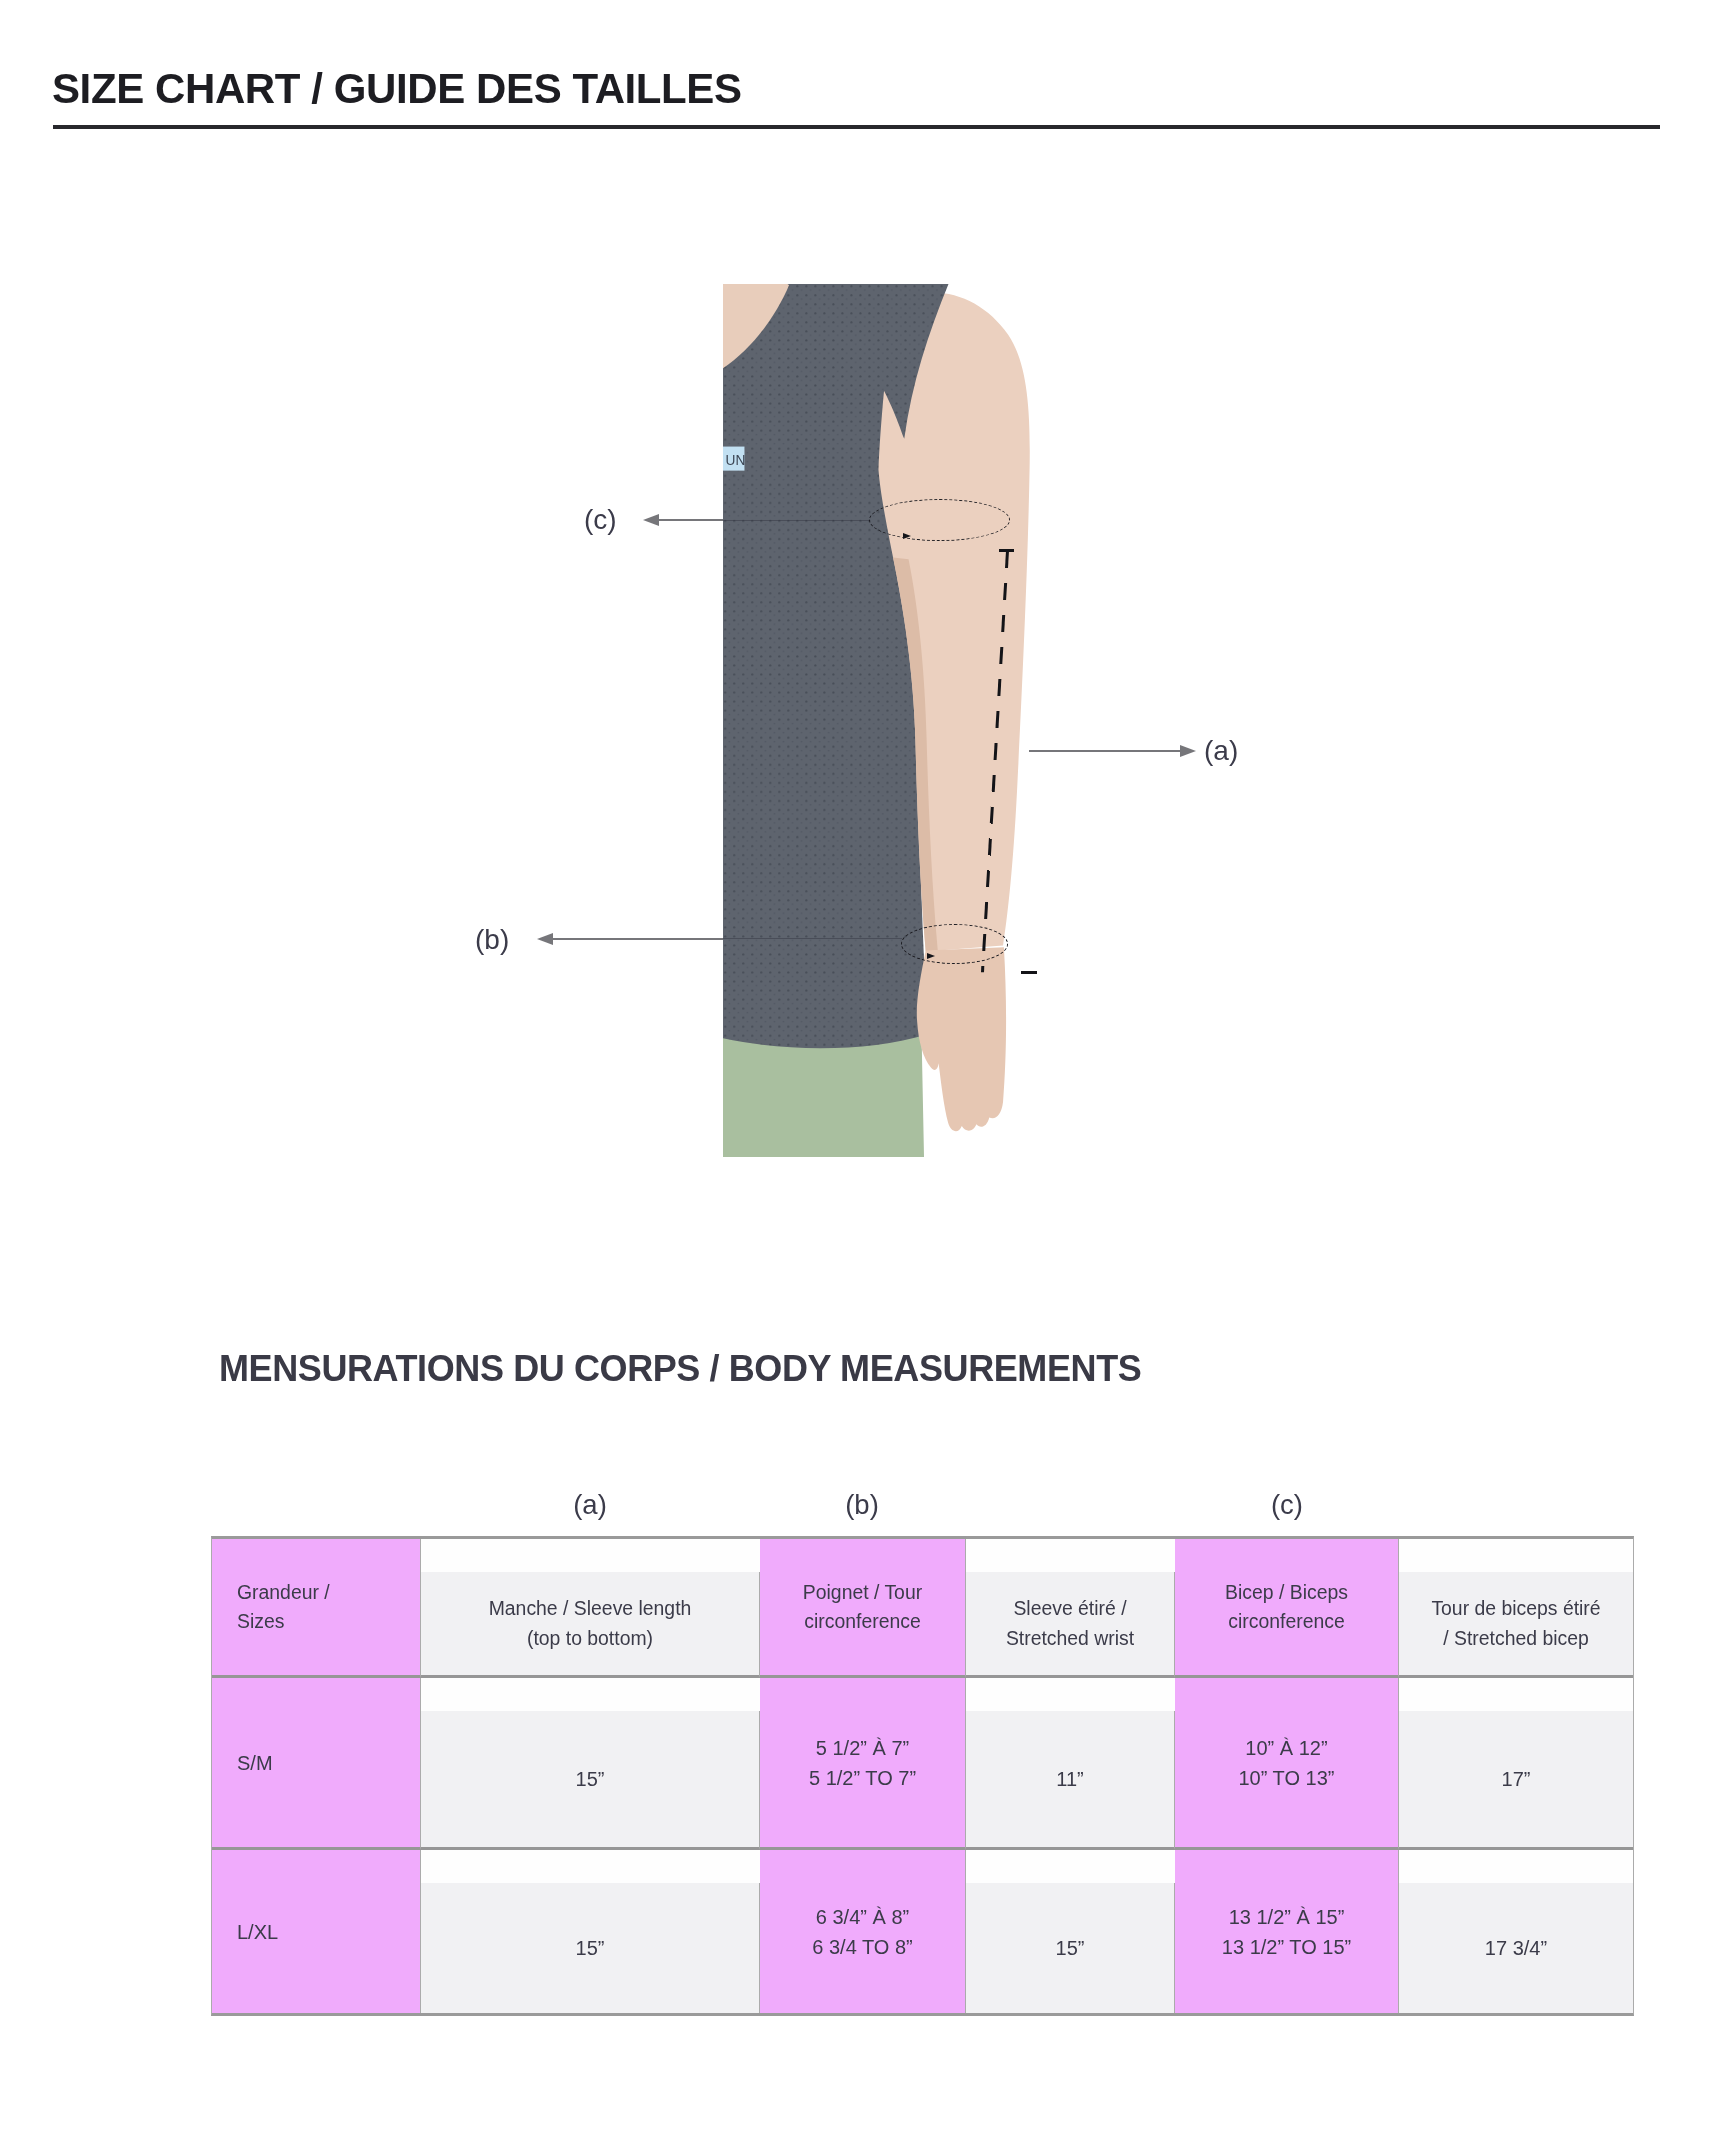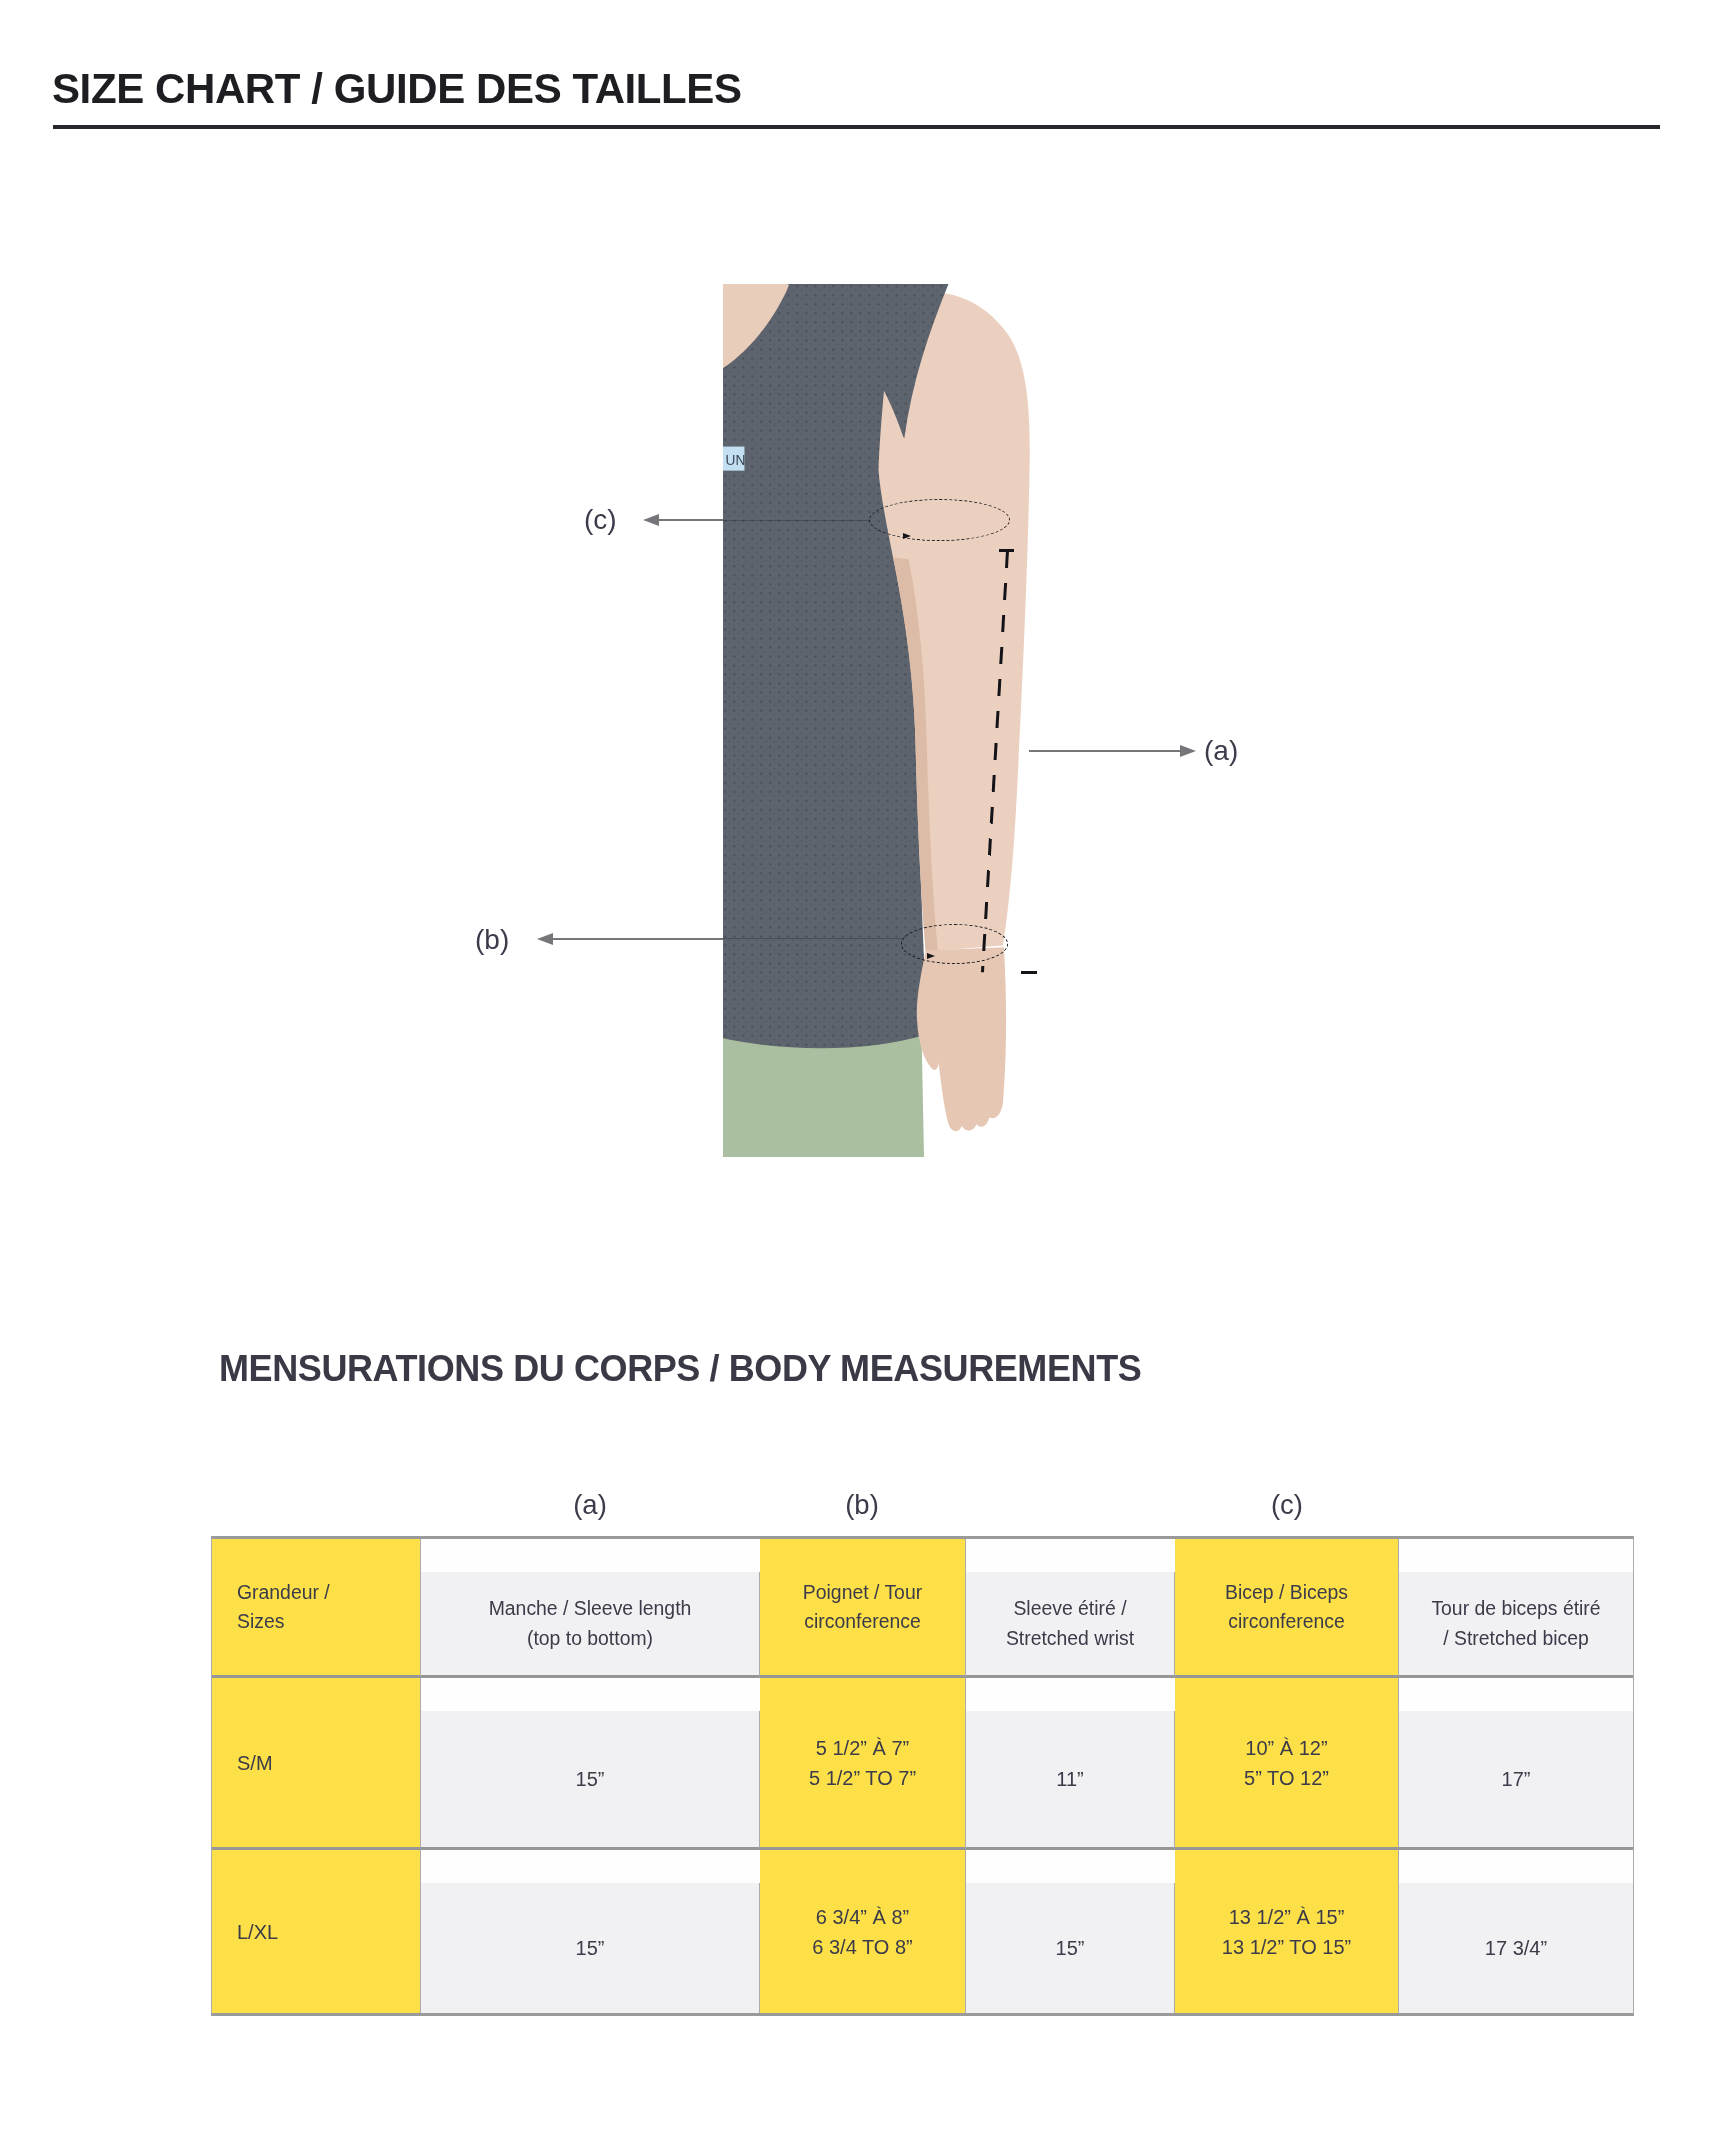--- a/index.html
+++ b/index.html
@@ -43,21 +43,21 @@
   .col-ref{position:absolute;top:1489px;width:86px;text-align:center;font-size:27.5px;color:#3b3b4a;}
 
   .size-table{position:absolute;left:211px;top:1536px;display:grid;
               grid-template-columns:209px 339px 206px 209px 224px 234px;
               grid-template-rows:139px 172px 163px;
               border-top:3px solid #9a9a9a;border-bottom:3px solid #9a9a9a;
               border-left:1.3px solid #ababab;border-right:1.3px solid #ababab;
               background:#fefefe;}
   .cell{border-right:1.3px solid #ababab;display:flex;flex-direction:column;justify-content:center;
         align-items:center;text-align:center;font-size:20px;line-height:1.5;color:#3b3b49;
-        background:#fde047;}
+        background:#f0abfc;}
   .cell.hdr{font-size:19.4px;}
   .cell.gray{background:#f1f1f3;margin-top:33px;}
   .cell.rowline{border-bottom:3px solid #969696;}
   .cell.lastcol{border-right:none;}
   .cell.sizecol{align-items:flex-start;text-align:left;padding-left:25px;}
 </style>
 </head>
 <body>
 
 <div class="page">
@@ -159,21 +159,21 @@
     </div>
     <div class="cell rowline">
       <span>5 1/2” À 7”</span>
       <span>5 1/2” TO 7”</span>
     </div>
     <div class="cell gray rowline">
       <span>11”</span>
     </div>
     <div class="cell rowline">
       <span>10” À 12”</span>
-      <span>5” TO 12”</span>
+      <span>10” TO 13”</span>
     </div>
     <div class="cell gray rowline lastcol">
       <span>17”</span>
     </div>
 
     <div class="cell sizecol">
       <span>L/XL</span>
     </div>
     <div class="cell gray">
       <span>15”</span>

